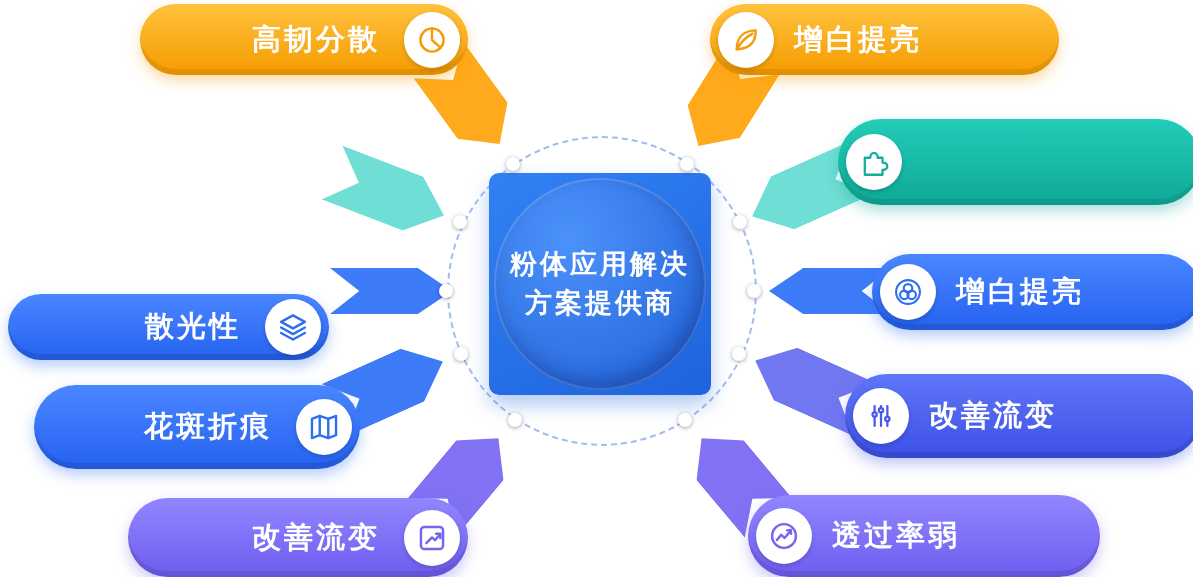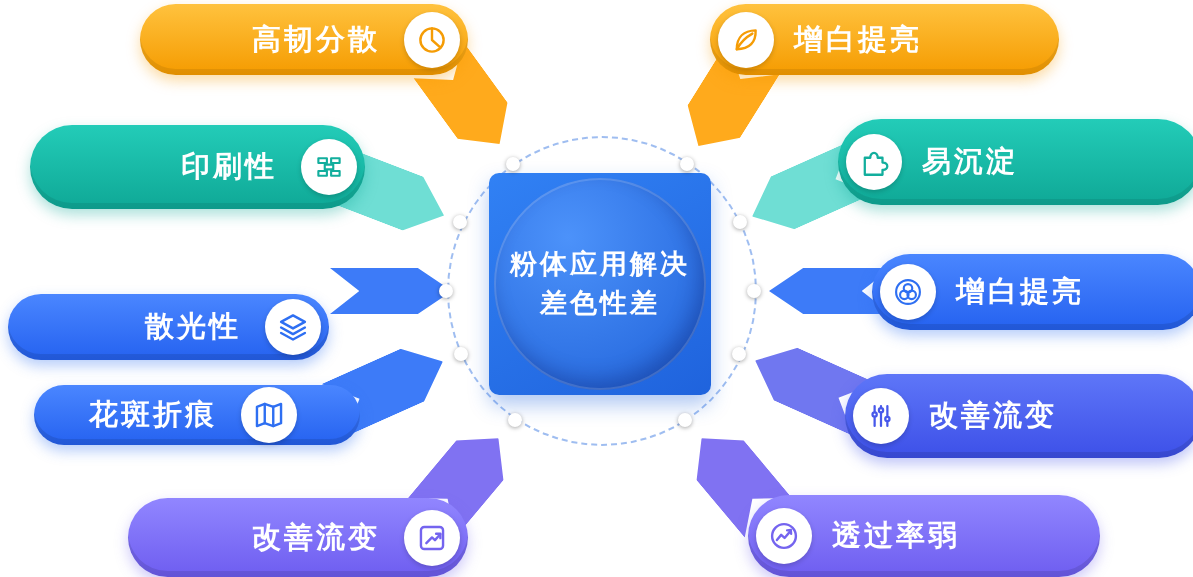--- a/index.html
+++ b/index.html
@@ -78,55 +78,47 @@
   <div class="arrow a-blue" style="left:330px;top:268px;width:122px;height:46px;transform:rotate(0deg);"></div>
   <div class="arrow a-blue" style="left:769px;top:268px;width:122px;height:46px;transform:rotate(180deg);"></div>
   <div class="arrow a-blue" style="left:328px;top:357px;width:120px;height:58px;transform:rotate(-24deg);"></div>
   <div class="arrow a-indigo" style="left:750px;top:356px;width:120px;height:58px;transform:rotate(204deg);"></div>
   <div class="arrow a-purple" style="left:413px;top:447px;width:104px;height:62px;transform:rotate(-50deg);"></div>
   <div class="arrow a-purple" style="left:683px;top:447px;width:104px;height:62px;transform:rotate(230deg);"></div>
 
   <div class="center-square">
     <div class="center-circle">
       <span>粉体应用解决</span>
-      <span>差色性差</span>
+      <span>方案提供商</span>
     </div>
   </div>
 
   <div class="pill left c-orange" style="left:140px;top:4px;width:320px;height:71px;">
     <span class="label">高韧分散</span>
     <span class="ic">
       <svg width="34" height="34" viewBox="0 0 24 24" fill="none" stroke="currentColor" stroke-width="1.7" stroke-linecap="round" stroke-linejoin="round">
         <circle cx="12" cy="12" r="8.2"></circle>
           <path d="M12 12V3.8M12 12l6 5.4"></path>
       </svg>
     </span>
   </div>
 
-  <div class="pill left c-teal" style="left:30px;top:125px;width:327px;height:84px;">
-    <span class="label">印刷性</span>
-    <span class="ic">
-      <svg width="34" height="34" viewBox="0 0 24 24" fill="none" stroke="currentColor" stroke-width="1.5" stroke-linejoin="round">
-        <path d="M4.5 5.8h6v3.4h-6zM13.5 5.8h6v3.4h-6zM9 10.3h6v3.4H9zM4.5 14.8h6v3.4h-6zM13.5 14.8h6v3.4h-6z"></path>
-      </svg>
-    </span>
-  </div>
 
   <div class="pill left c-blue" style="left:8px;top:262px;width:313px;height:66px;margin-top:32px;">
     <span class="label">散光性</span>
     <span class="ic">
       <svg width="34" height="34" viewBox="0 0 24 24" fill="none" stroke="currentColor" stroke-width="1.7" stroke-linecap="round" stroke-linejoin="round">
         <path d="M12 3.8 20.4 8.4 12 13 3.6 8.4z"></path>
           <path d="M3.6 12.4 12 17l8.4-4.6"></path>
           <path d="M3.6 16.2 12 20.8l8.4-4.6"></path>
       </svg>
     </span>
   </div>
 
-  <div class="pill left c-blue" style="left:34px;top:385px;width:318px;height:60px;justify-content:center;">
+  <div class="pill left c-blue" style="left:34px;top:385px;width:318px;height:84px;">
     <span class="label">花斑折痕</span>
     <span class="ic">
       <svg width="34" height="34" viewBox="0 0 24 24" fill="none" stroke="currentColor" stroke-width="1.7" stroke-linecap="round" stroke-linejoin="round">
         <path d="M3.5 6.2 9 4.2l6 2 5.5-2v13.6l-5.5 2-6-2-5.5 2z"></path>
           <path d="M9 4.2v13.6M15 6.2v13.6"></path>
       </svg>
     </span>
   </div>
 
   <div class="pill left c-purple" style="left:128px;top:498px;width:332px;height:79px;">
@@ -149,21 +141,20 @@
     </span>
     <span class="label">增白提亮</span>
   </div>
 
   <div class="pill right c-teal" style="left:838px;top:119px;width:355px;height:86px;">
     <span class="ic">
       <svg width="34" height="34" viewBox="0 0 24 24" fill="none" stroke="currentColor" stroke-width="1.6" stroke-linecap="round" stroke-linejoin="round">
         <path d="M5.5 9h3.9C9.2 6.8 10.6 5.6 12 5.6c1.4 0 2.8 1.2 2.6 3.4H18v3.4c2.2-.2 3.4 1.2 3.4 2.6 0 1.4-1.2 2.8-3.4 2.6V21H5.5z"></path>
       </svg>
     </span>
-    <span class="label">易沉淀</span>
   </div>
 
   <div class="pill right c-blue" style="left:872px;top:254px;width:321px;height:76px;">
     <span class="ic">
       <svg width="34" height="34" viewBox="0 0 24 24" fill="none" stroke="currentColor" stroke-width="1.5">
         <circle cx="12" cy="12" r="8.4"></circle>
           <circle cx="12" cy="9.4" r="3"></circle>
           <circle cx="9.4" cy="14" r="3"></circle>
           <circle cx="14.6" cy="14" r="3"></circle>
       </svg>

